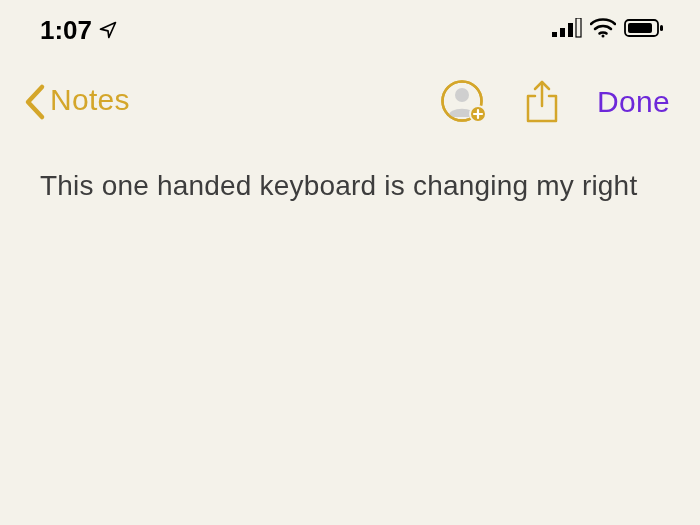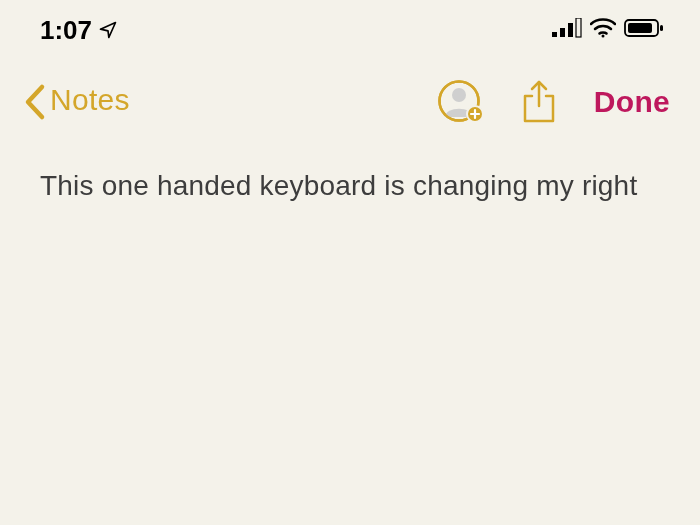--- a/index.html
+++ b/index.html
@@ -65,22 +65,22 @@
       align-items: center;
       gap: 38px;
     }
     .add-person-icon, .share-icon {
       display: inline-flex;
       align-items: center;
       justify-content: center;
     }
     .done-label {
       font-size: 30px;
-      font-weight: 700;
-      color: #be185d;
+      font-weight: 400;
+      color: #6d28d9;
       letter-spacing: 0.3px;
     }
     .note-body {
       padding: 22px 36px 0 40px;
     }
     .note-line {
       font-size: 28px;
       color: #3d3d3d;
       line-height: 1.55;
       font-weight: 400;

